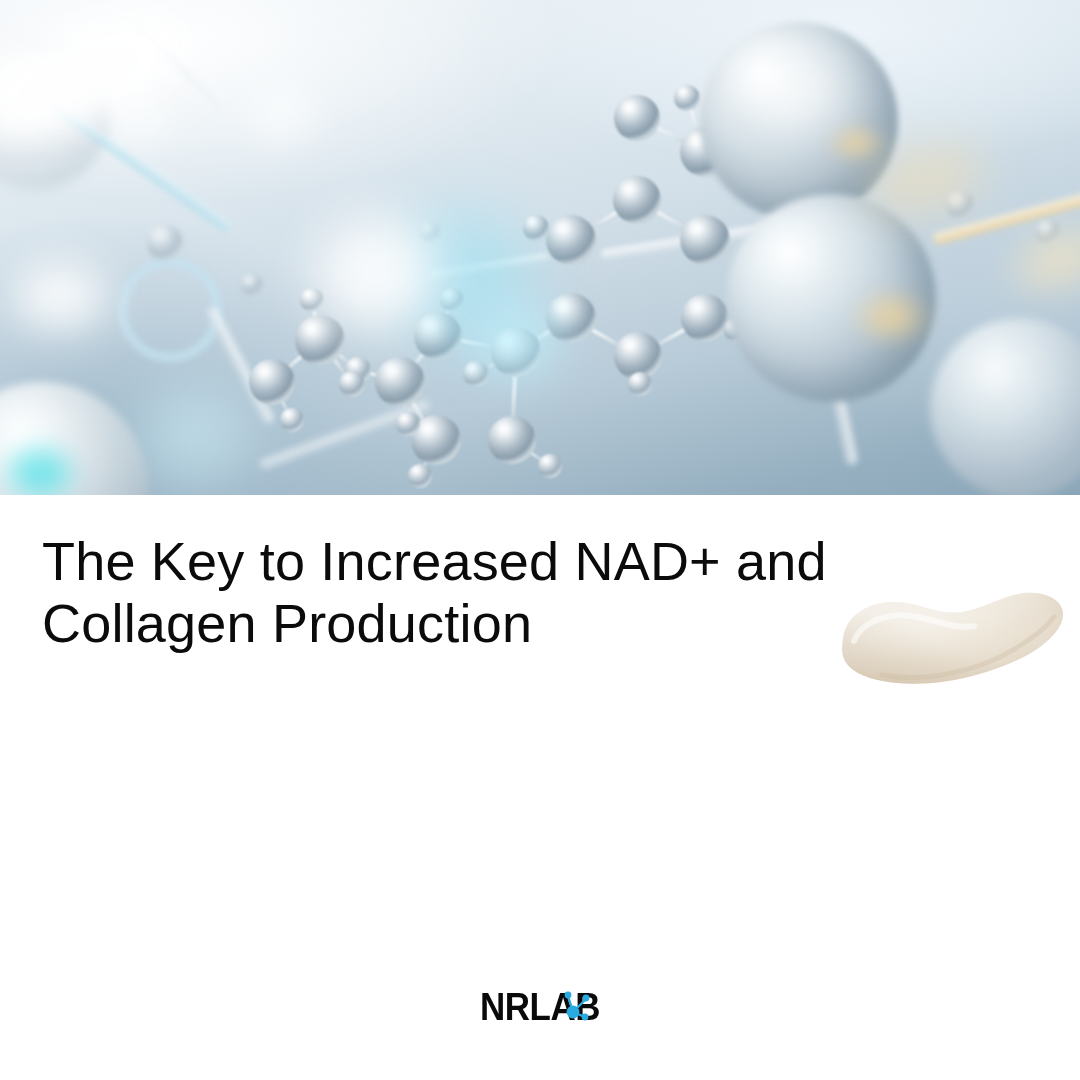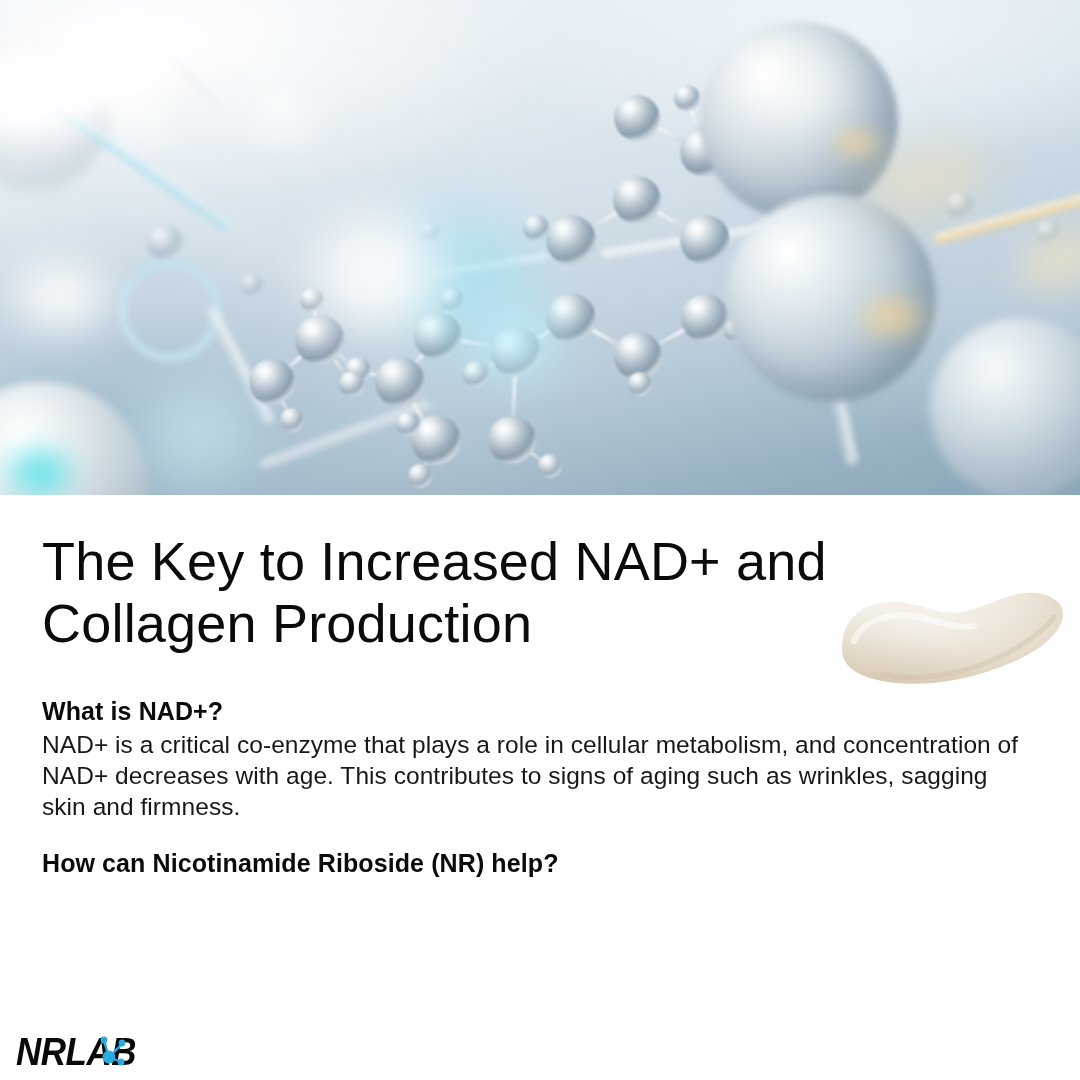--- a/index.html
+++ b/index.html
@@ -179,26 +179,26 @@
     font-weight: 400;
     font-size: 24.5px;
     line-height: 31px;
     letter-spacing: 0.05px;
     color: #16181a;
   }
 
   .brand {
     position: absolute;
     left: 0;
-    top: 529px;
+    top: 484px;
     width: 1080px;
     height: 56px;
     display: flex;
     align-items: center;
-    font-style: italic;
+    justify-content: center;
   }
   .brand-logo { position: relative; width: 152px; height: 46px; }
   .brand-wordmark {
     position: absolute; left: 0; top: 0;
     width: 152px; height: 46px;
     display: flex; align-items: center; justify-content: center;
     font-family: "Liberation Sans", sans-serif;
     font-weight: 700;
     font-size: 38px;
     line-height: 46px;
@@ -408,27 +408,22 @@
                C 104 27, 118 36, 140 33
                C 166 29, 186 12, 212 14
                C 238 16, 248 32, 236 50
                C 222 71, 190 86, 154 96
                C 112 108, 62 108, 36 94
                C 19 85, 19 72, 21 60 Z" fill="url(#creamShade)"></path>
       <path d="M32 62 C 40 42, 68 32, 96 38 C 120 43, 132 50, 152 47" fill="none" stroke="#ffffff" stroke-opacity=".55" stroke-width="6" stroke-linecap="round"></path>
       <path d="M60 96 C 104 104, 158 92, 196 68 C 214 57, 226 46, 232 38" fill="none" stroke="#cbb9a0" stroke-opacity=".35" stroke-width="5" stroke-linecap="round"></path>
     </svg>
 
-    <div class="section section-1">
-      <h2 class="sec-title">What is NAD+?</h2>
-      <p class="sec-body">NAD+ is a critical co-enzyme that plays a role in cellular metabolism, and concentration of NAD+ decreases with age. This contributes to signs of aging such as wrinkles, sagging skin and firmness.</p>
-    </div>
 
     <div class="section section-2">
-      <h2 class="sec-title">How can Nicotinamide Riboside (NR) help?</h2>
     </div>
 
     <div class="brand">
       <div class="brand-logo">
         <div class="brand-wordmark">NRLAB</div>
         <svg class="brand-mol" viewBox="0 0 42 42">
           <g stroke="#29abe2" stroke-width="2.4" stroke-linecap="round">
             <line x1="21" y1="26" x2="16" y2="10"></line>
             <line x1="21" y1="26" x2="34" y2="13"></line>
             <line x1="21" y1="26" x2="33" y2="31"></line>

